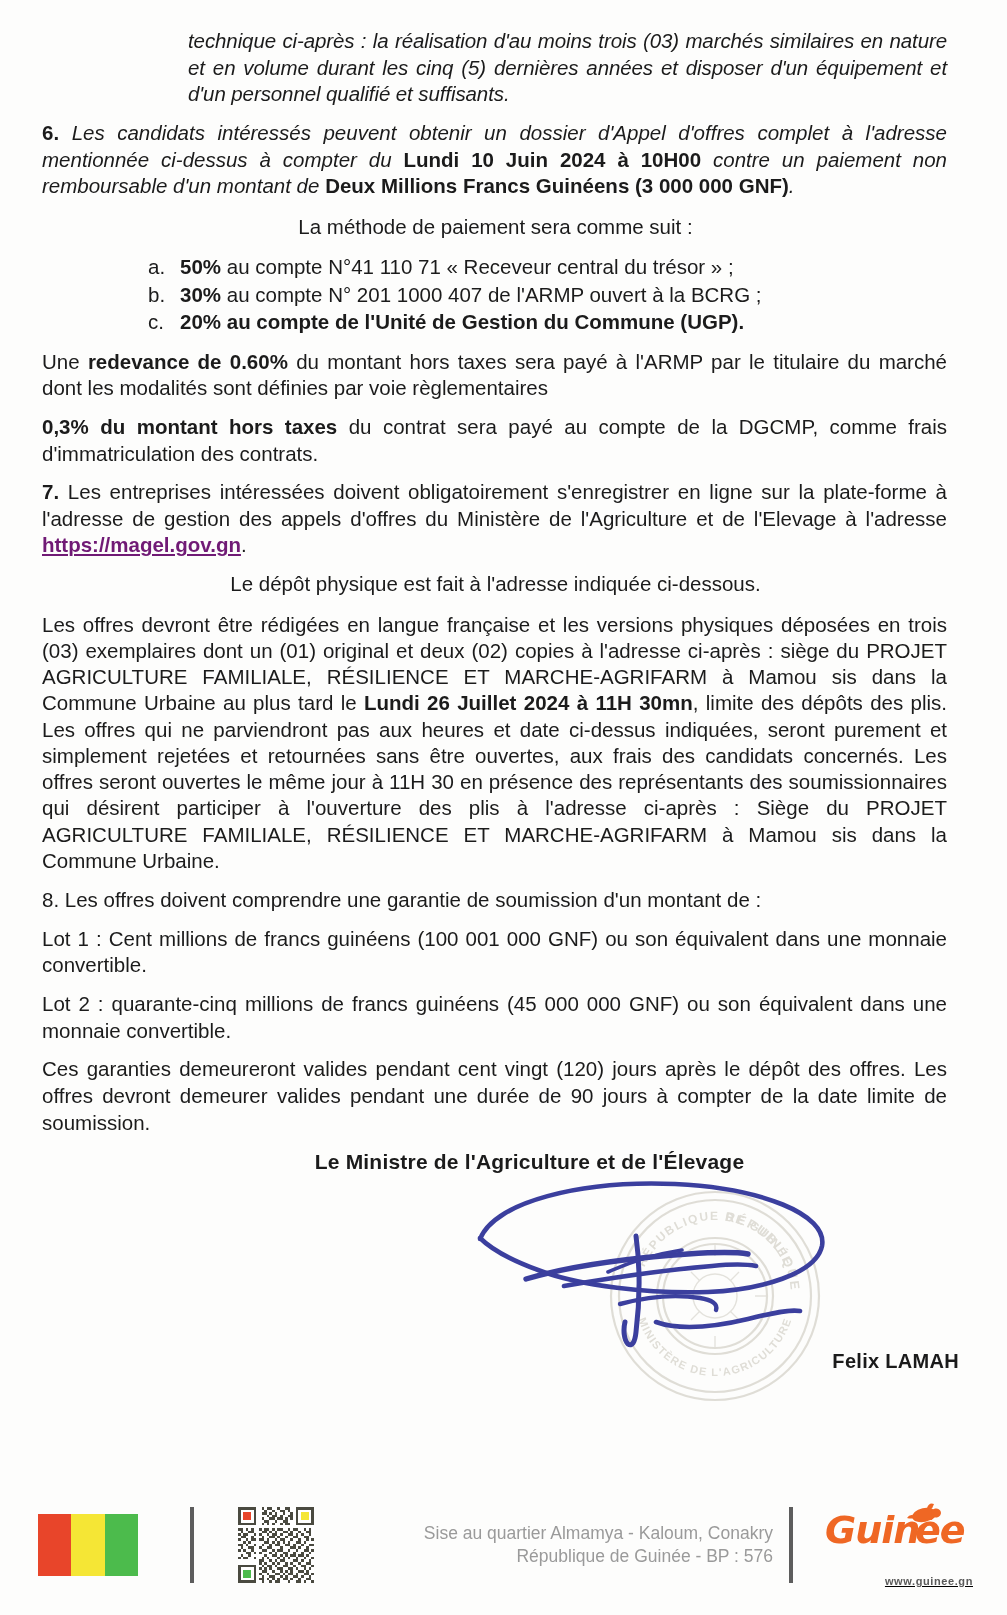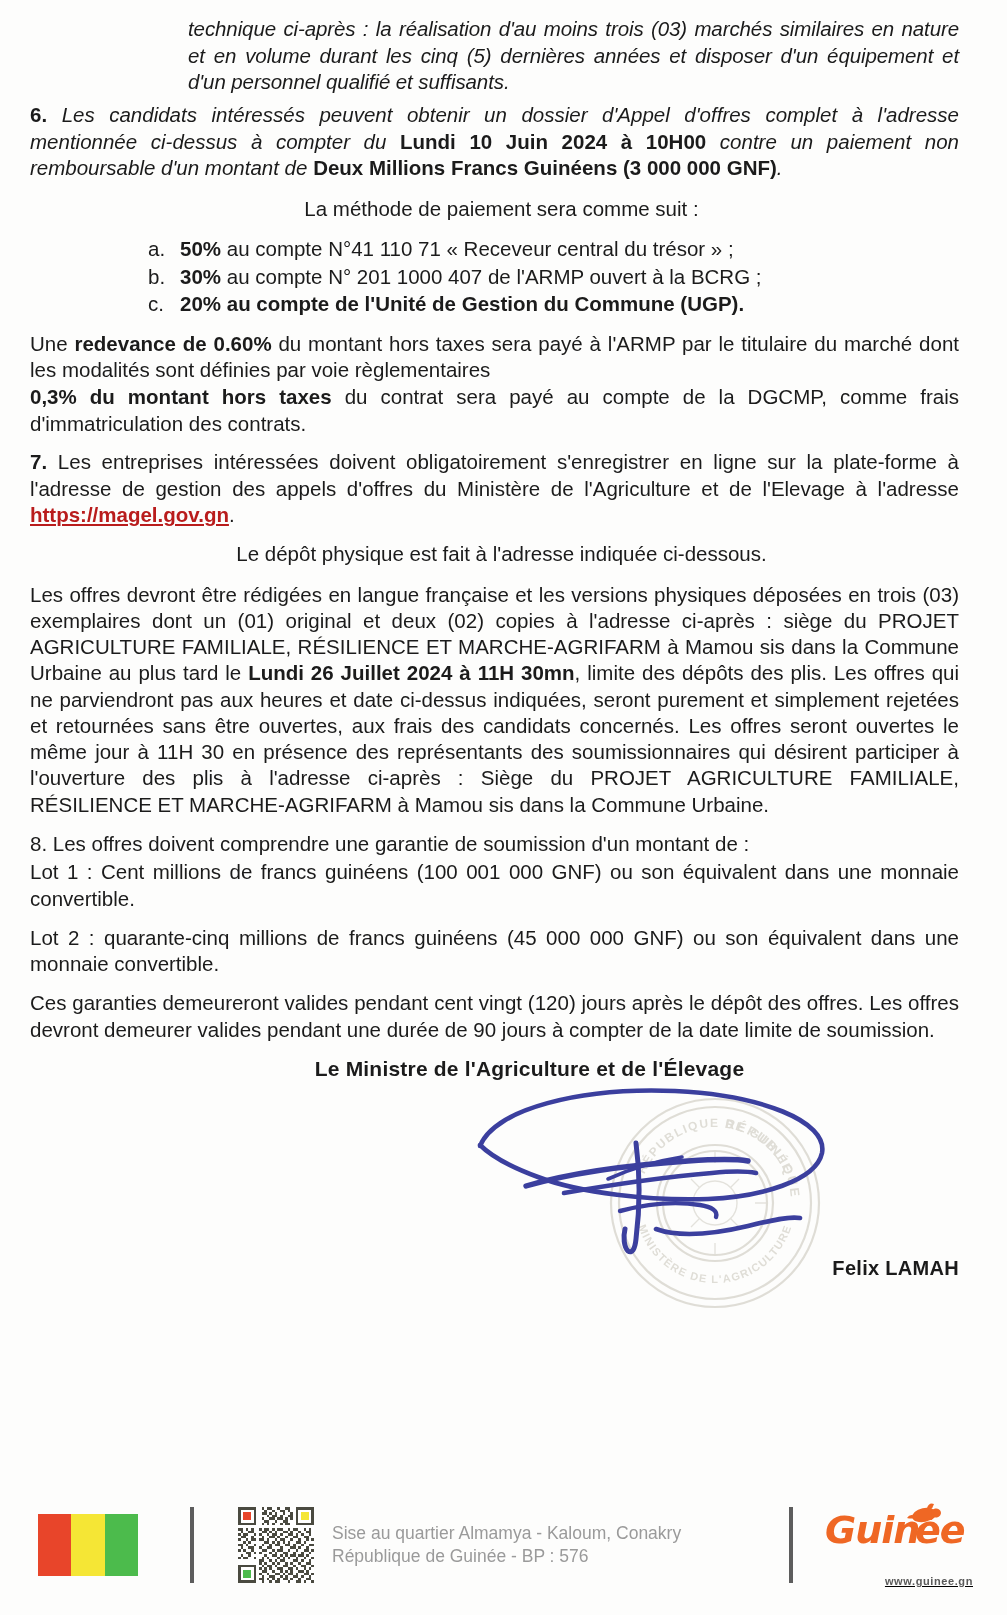--- a/index.html
+++ b/index.html
@@ -23,21 +23,21 @@
     position: absolute;
     left: 0;
     top: 0;
     width: 1007px;
     padding: 16px 48px 0 30px;
     box-sizing: border-box;
     color: #1b1b1b;
     font-size: 20.5px;
     line-height: 1.30;
   }
-  p { margin: 0; }
+  p { margin: 12px; }
   .para-tight { margin-bottom: 2px; }
   .indent-top {
     margin-left: 158px;
     font-style: italic;
     text-align: justify;
     margin-bottom: 6px;
     letter-spacing: -0.1px;
   }
   .b { font-weight: bold; }
   .para-6 {
@@ -69,21 +69,21 @@
     flex: 0 0 32px;
   }
   .abc-text { flex: 1 1 auto; }
 
   .blk { margin-bottom: 12px; text-align: justify; }
   .blk-sub { text-align: justify; }
 
   .num-para { text-align: justify; margin-bottom: 12px; }
 
   a.link {
-    color: #b91c1c;
+    color: #701a75;
     font-weight: bold;
   }
 
   .big-block {
     text-align: justify;
     margin-bottom: 13px;
     line-height: 1.28;
   }
 
   
@@ -148,21 +148,21 @@
   .vrule {
     width: 4px;
     height: 76px;
     background: #5d5d5d;
     margin: 0 44px 0 52px;
     flex: 0 0 auto;
   }
   .qr { flex: 0 0 auto; }
   .footer-addr {
     flex: 1 1 auto;
-    text-align: left;
+    text-align: right;
     color: #9a9a9a;
     font-size: 17.5px;
     line-height: 1.34;
     padding: 0 6px 0 18px;
     white-space: nowrap;
   }
   .vrule2 {
     width: 4px;
     height: 76px;
     background: #5d5d5d;

